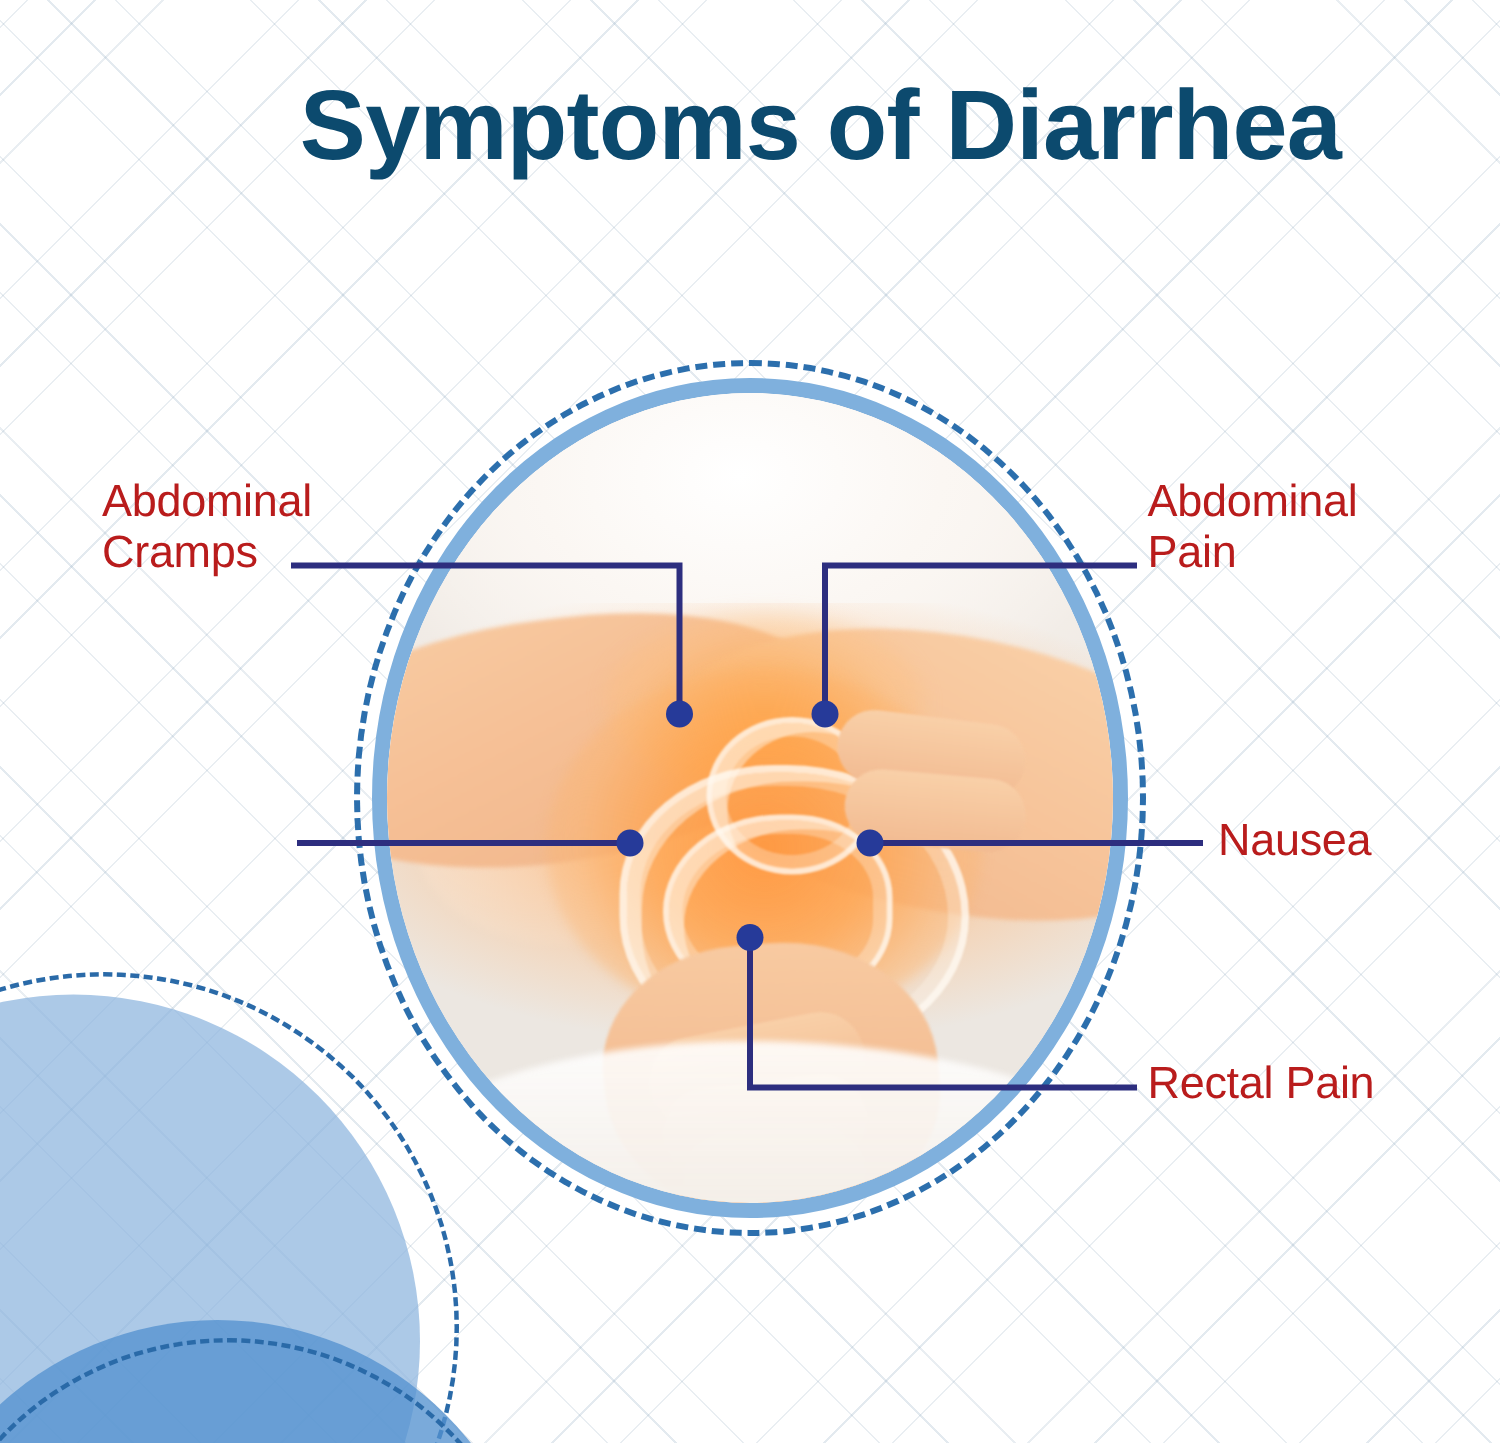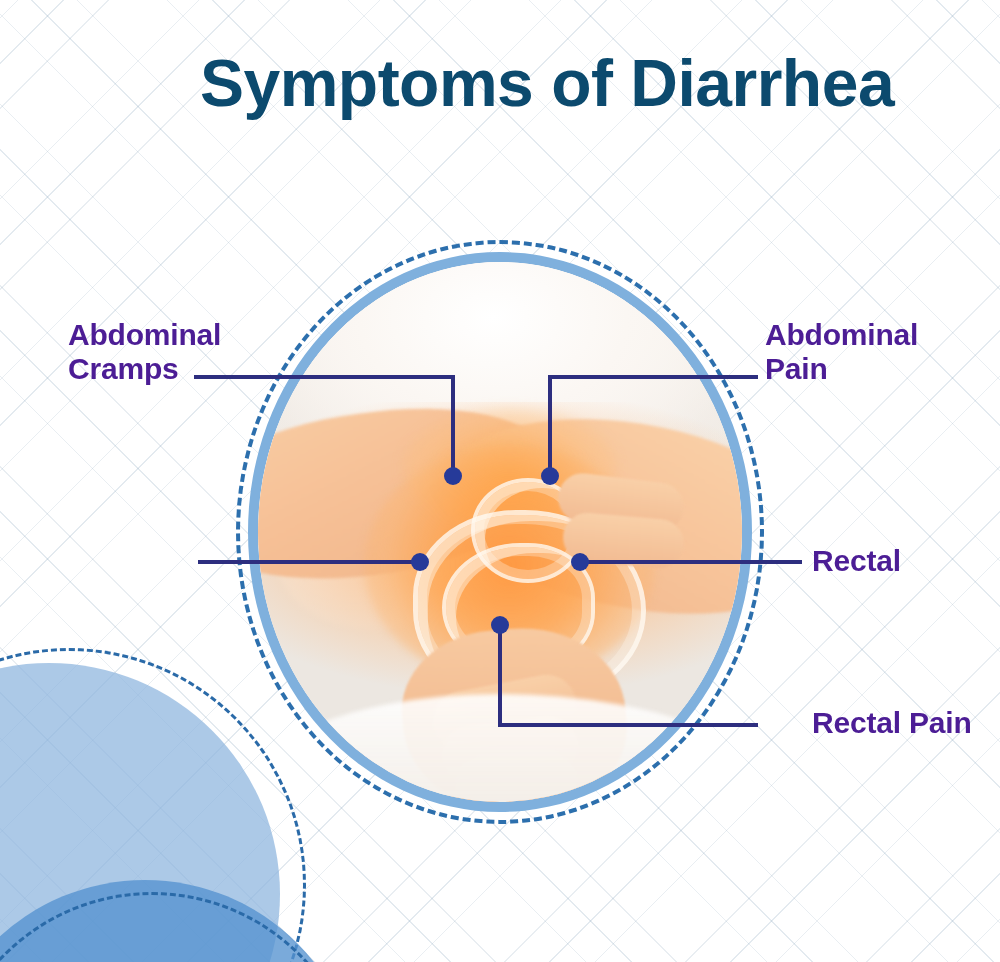--- a/index.html
+++ b/index.html
@@ -296,35 +296,35 @@
     position: absolute;
     inset: 0;
     z-index: 4;
     pointer-events: none;
   }
 
   .label {
     position: absolute;
     z-index: 5;
     font-size: 30px;
-    font-weight: bold;
+    font-weight: normal;
     line-height: 1.14;
-    color: #4c1d95;
+    color: #b91c1c;
     letter-spacing: -0.2px;
     white-space: pre-line;
     font-family: "Liberation Sans", sans-serif;
   }
   .label.right { text-align: left; }
   .label.left  { text-align: left; }
 
   .lbl-abdominal-cramps { left: 68px;  top: 318px; }
   .lbl-bloating         { left: 52px;  top: 544px; }
   .lbl-abdominal-pain   { left: 765px; top: 318px; }
   .lbl-nausea           { left: 812px; top: 544px; }
-  .lbl-rectal-pain      { left: 765px; top: 706px; margin-left: 47px; }
+  .lbl-rectal-pain      { left: 765px; top: 706px; }
 </style>
 </head>
 <body>
 
 <div id="infographic">
 
   <div class="bg-pattern"></div>
   <div class="bg-pattern layer2"></div>
 
   <div class="deco deco-light"></div>
@@ -377,17 +377,17 @@
     </g>
   </svg>
 
   <div class="label left lbl-abdominal-cramps">Abdominal
 Cramps</div>
 
 
   <div class="label right lbl-abdominal-pain">Abdominal
 Pain</div>
 
-  <div class="label right lbl-nausea">Rectal</div>
+  <div class="label right lbl-nausea">Nausea</div>
 
   <div class="label right lbl-rectal-pain">Rectal Pain</div>
 
 </div>
 
 </body></html>

